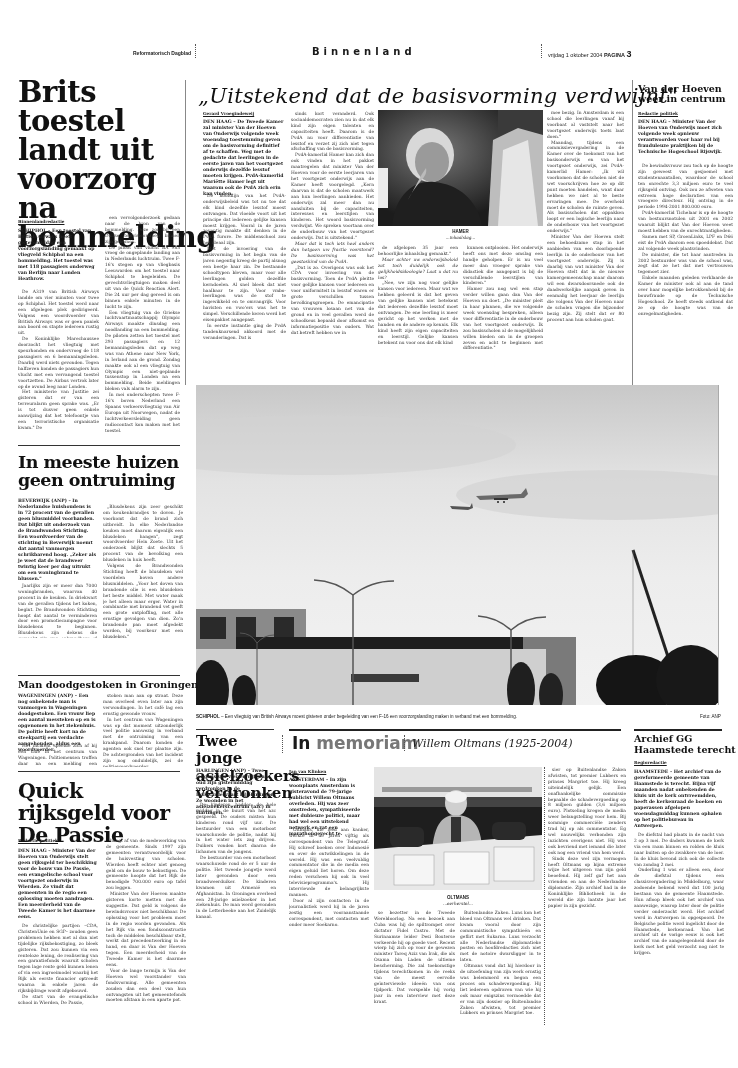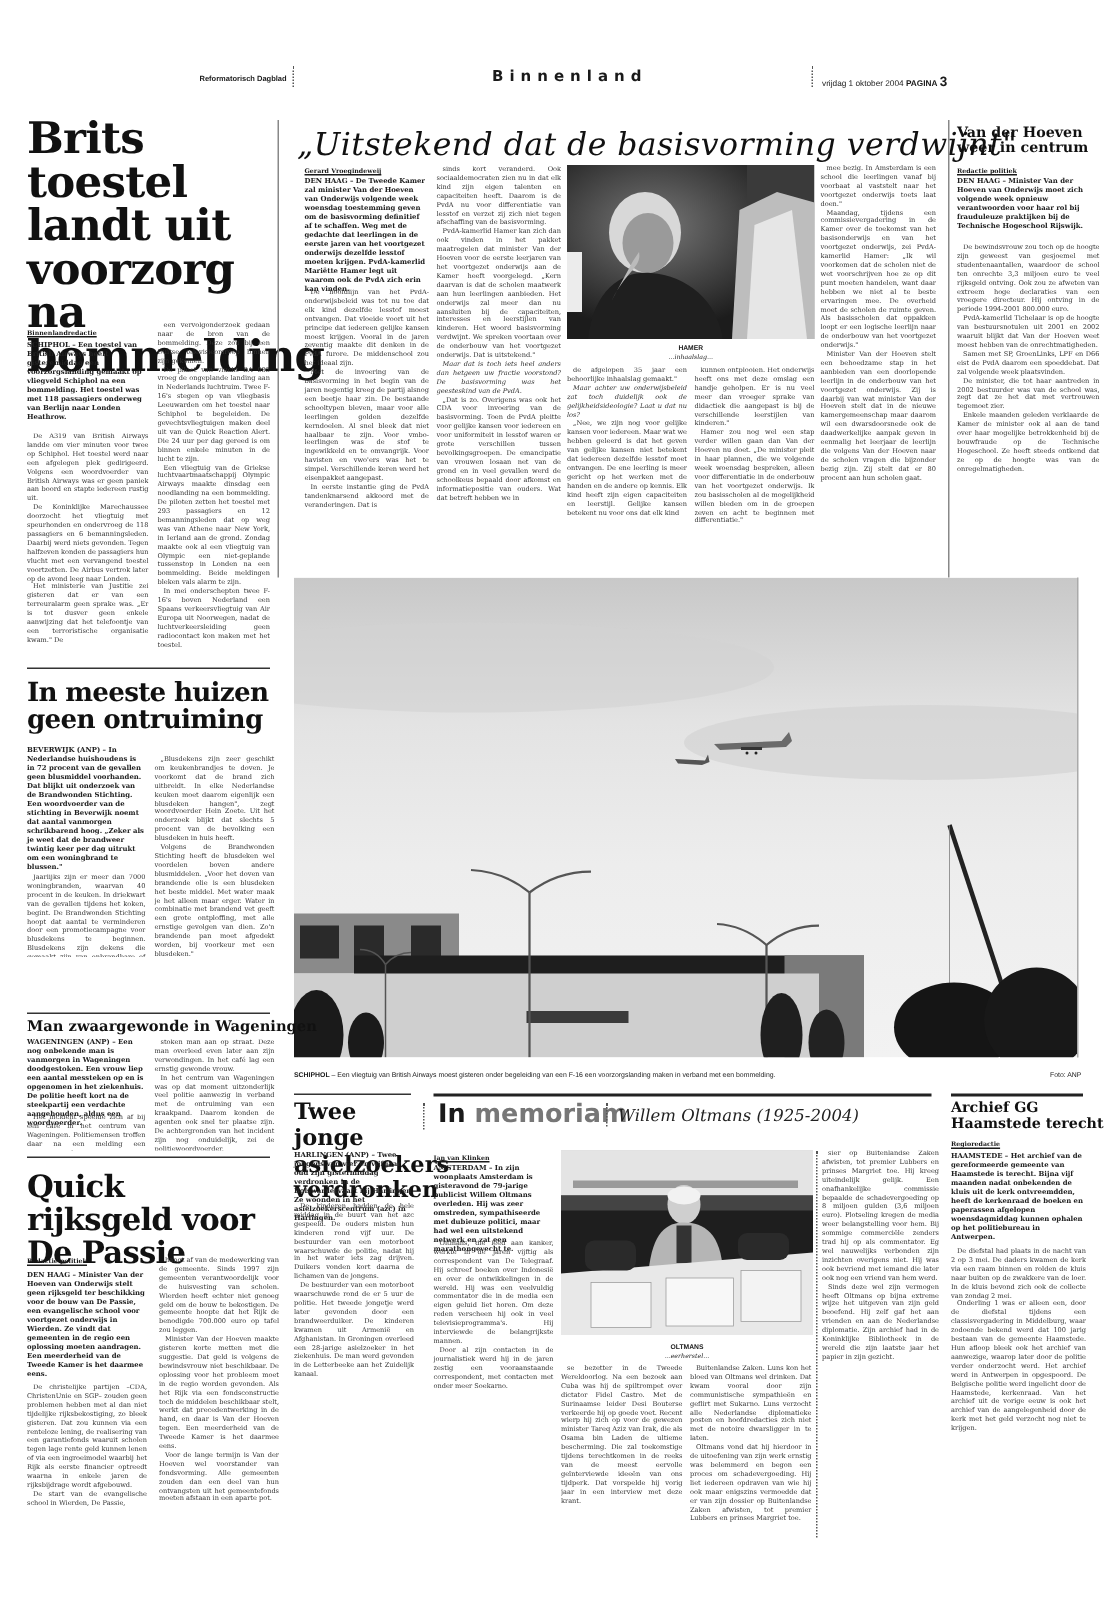--- a/index.html
+++ b/index.html
@@ -1,21 +1,21 @@
 <!DOCTYPE html>
 <html><head>
 <meta charset="utf-8">
 <style>
   * { box-sizing: border-box; margin: 0; padding: 0; }
   html, body { width: 738px; height: 1068px; background: #fff; overflow: hidden; }
   body { position: relative; font-family: "DejaVu Serif", serif; color: #1a1a1a; }
   .abs { position: absolute; }
   .masthead-paper { left: 133px; top: 50px; font: bold 5px "Liberation Sans", sans-serif; letter-spacing: 0; }
   .dotv { border-left: 1px dotted #555; }
-  .masthead-section { left: 328px; top: 46px; font: bold 10px "DejaVu Sans", sans-serif; letter-spacing: 4px; }
+  .masthead-section { left: 312px; top: 46px; font: bold 10px "DejaVu Sans", sans-serif; letter-spacing: 4px; }
   .masthead-date { left: 548px; top: 49px; font: 5.5px "Liberation Sans", sans-serif; }
   .masthead-date b { font-weight: bold; }
   .masthead-date .pg { font-size: 9px; font-weight: bold; }
   .head-xl { font-family: "DejaVu Serif", serif; font-weight: bold; color: #111; line-height: 1.0; letter-spacing: -0.5px; }
   .byline { font: bold 4.2px "DejaVu Serif", serif; text-decoration: underline; }
   .lead { font: bold 4.6px/6px "DejaVu Serif", serif; color: #222; }
   .body { font: 4.4px/5.9px "DejaVu Serif", serif; color: #333; text-align: justify; }
   .body p { text-indent: 4px; }
   .q { font-style: italic; }
   .rule { background: #222; height: 2px; }
@@ -195,21 +195,21 @@
 <div class="abs lead" style="left:18px;top:498px;width:79px;">BEVERWIJK (ANP) – In Nederlandse huishoudens is in 72 procent van de gevallen geen blusmiddel voorhanden. Dat blijkt uit onderzoek van de Brandwonden Stichting. Een woordvoerder van de stichting in Beverwijk noemt dat aantal vanmorgen schrikbarend hoog. „Zeker als je weet dat de brandweer twintig keer per dag uitrukt om een woningbrand te blussen."</div>
 <div class="abs body col" style="left:18px;top:583px;width:79px;height:55px;">
   <p>Jaarlijks zijn er meer dan 7000 woningbranden, waarvan 40 procent in de keuken. In driekwart van de gevallen tijdens het koken, begint. De Brandwonden Stichting hoopt dat aantal te verminderen door een promotiecampagne voor blusdekens te beginnen. Blusdekens zijn dekens die gemaakt zijn van onbrandbare of slecht brandbare stof, waarmee dergelijke brandjes snel kunnen worden gedoofd.</p>
 </div>
 <div class="abs body col" style="left:103px;top:504px;width:80px;height:134px;">
   <p>„Blusdekens zijn zeer geschikt om keukenbrandjes te doven. Je voorkomt dat de brand zich uitbreidt. In elke Nederlandse keuken moet daarom eigenlijk een blusdeken hangen", zegt woordvoerder Hein Zoete. Uit het onderzoek blijkt dat slechts 5 procent van de bevolking een blusdeken in huis heeft.</p>
   <p>Volgens de Brandwonden Stichting heeft de blusdeken wel voordelen boven andere blusmiddelen. „Voor het doven van brandende olie is een blusdeken het beste middel. Met water maak je het alleen maar erger. Water in combinatie met brandend vet geeft een grote ontploffing, met alle ernstige gevolgen van dien. Zo'n brandende pan moet afgedekt worden, bij voorkeur met een blusdeken."</p>
 </div>
 <div class="abs hrule" style="left:18px;top:675px;width:162px;"></div>
 
-<div class="abs head-xl" style="left:18px;top:680px;width:170px;font-size:9.8px;letter-spacing:0;white-space:nowrap;">Man zwaargewonde in Wageningen</div>
+<div class="abs head-xl" style="left:18px;top:680px;width:170px;font-size:9.8px;letter-spacing:0;white-space:nowrap;">Man doodgestoken in Groningen</div>
 <div class="abs lead" style="left:18px;top:693px;width:79px;">WAGENINGEN (ANP) – Een nog onbekende man is vanmorgen in Wageningen doodgestoken. Een vrouw liep een aantal messteken op en is opgenomen in het ziekenhuis. De politie heeft kort na de steekpartij een verdachte aangehouden, aldus een woordvoerder.</div>
 <div class="abs body col" style="left:18px;top:743px;width:79px;height:24px;">
   <p>Het incident speelde zich af bij een café in het centrum van Wageningen. Politiemensen troffen daar na een melding een zwaargewonde man aan</p>
 </div>
 <div class="abs body col" style="left:103px;top:693px;width:80px;height:74px;">
   <p>stoken man aan op straat. Deze man overleed even later aan zijn verwondingen. In het café lag een ernstig gewonde vrouw.</p>
   <p>In het centrum van Wageningen was op dat moment uitzonderlijk veel politie aanwezig in verband met de ontruiming van een kraakpand. Daarom konden de agenten ook snel ter plaatse zijn. De achtergronden van het incident zijn nog onduidelijk, zei de politiewoordvoerder.</p>
 </div>
 <div class="abs hrule" style="left:18px;top:771px;width:162px;"></div>
 

